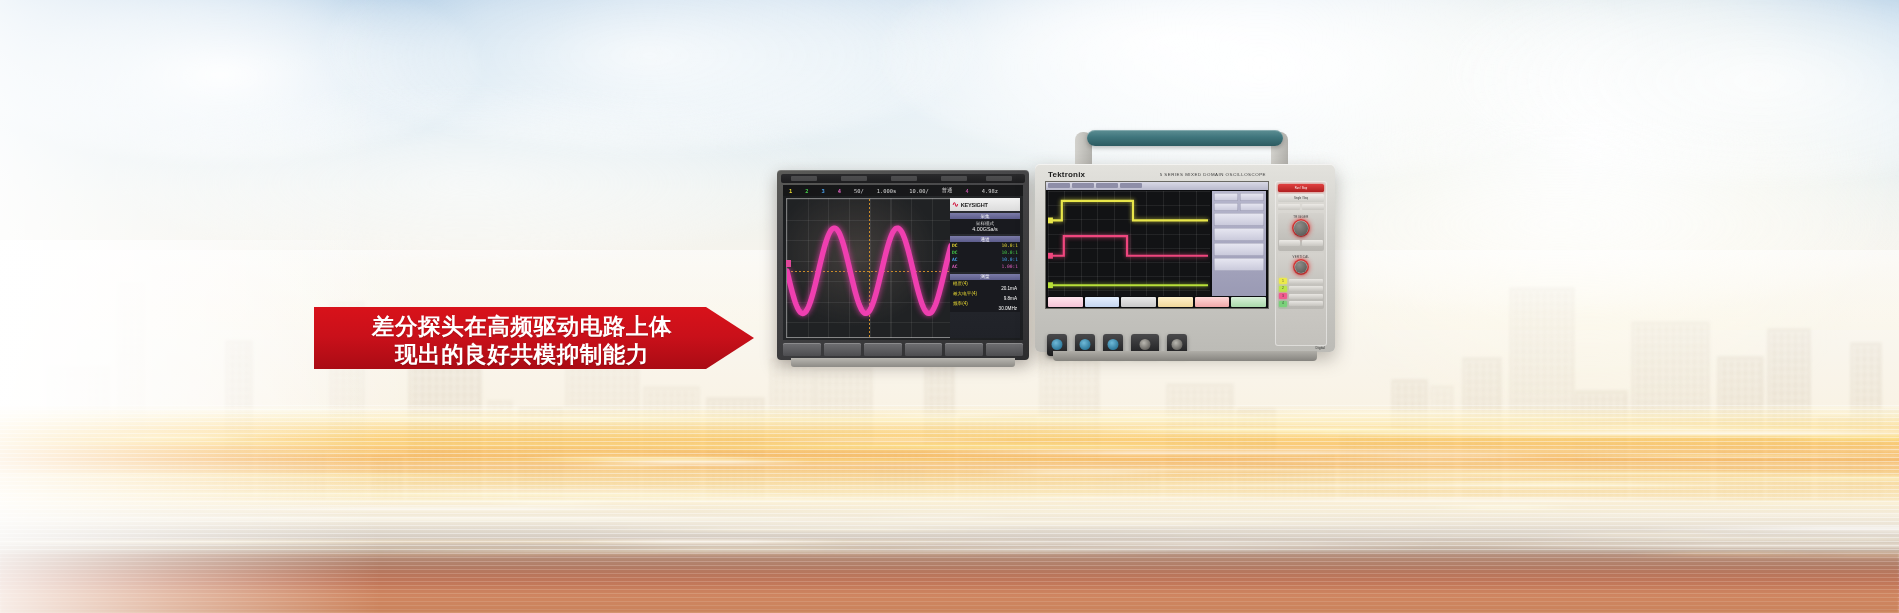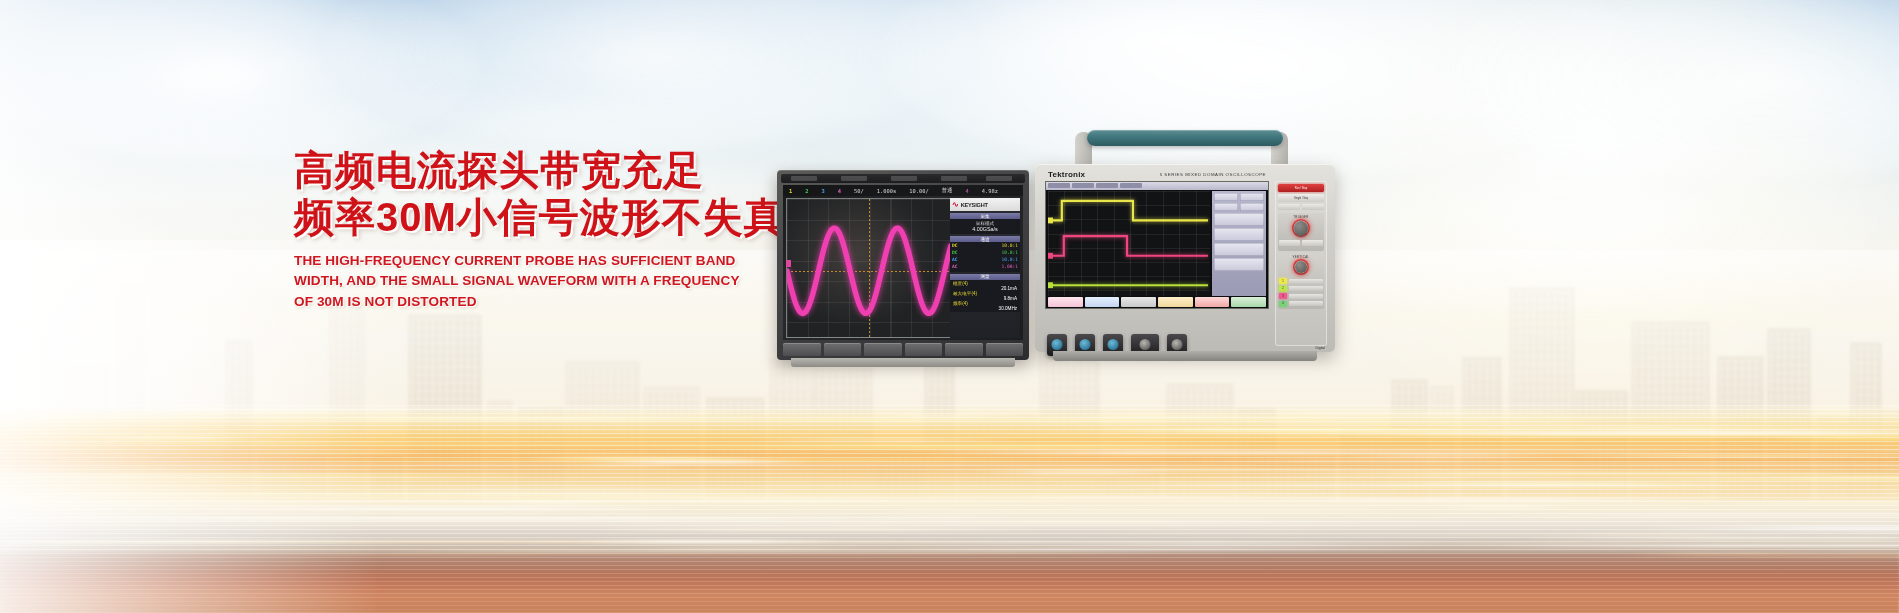--- a/index.html
+++ b/index.html
@@ -565,30 +565,28 @@
       <div class="streak" style="left: 1599.36px; top: 149.506px; width: 719.713px; height: 3.1px; background: linear-gradient(90deg, rgba(255, 255, 255, 0), rgba(255, 205, 110, 0.8) 35%, rgba(255, 205, 110, 0.8) 65%, rgba(255, 255, 255, 0)); opacity: 0.54;"></div>
       <div class="streak" style="left: 577.259px; top: 6.22328px; width: 216.587px; height: 2.5px; background: linear-gradient(90deg, rgba(255, 255, 255, 0), rgba(255, 205, 110, 0.8) 35%, rgba(255, 205, 110, 0.8) 65%, rgba(255, 255, 255, 0)); opacity: 0.29;"></div>
       <div class="streak" style="left: 793.795px; top: 42.9643px; width: 978.561px; height: 2.5px; background: linear-gradient(90deg, rgba(255, 255, 255, 0), rgba(255, 240, 210, 0.75) 35%, rgba(255, 240, 210, 0.75) 65%, rgba(255, 255, 255, 0)); opacity: 0.41;"></div>
       <div class="streak" style="left: 878.447px; top: 9.36672px; width: 141.918px; height: 2.8px; background: linear-gradient(90deg, rgba(255, 255, 255, 0), rgba(255, 240, 210, 0.75) 35%, rgba(255, 240, 210, 0.75) 65%, rgba(255, 255, 255, 0)); opacity: 0.41;"></div>
       <div class="streak" style="left: -73.2577px; top: 112.499px; width: 1006.02px; height: 2.6px; background: linear-gradient(90deg, rgba(255, 255, 255, 0), rgba(255, 240, 210, 0.75) 35%, rgba(255, 240, 210, 0.75) 65%, rgba(255, 255, 255, 0)); opacity: 0.73;"></div>
       <div class="streak" style="left: -169.313px; top: 79.7516px; width: 818.838px; height: 1.1px; background: linear-gradient(90deg, rgba(255, 255, 255, 0), rgba(255, 226, 150, 0.85) 35%, rgba(255, 226, 150, 0.85) 65%, rgba(255, 255, 255, 0)); opacity: 0.72;"></div>
     </div>
   <div class="base-ground"></div>
   <div class="white-left-wash"></div>
 
-  <div class="copy">
-    <div class="headline l1">高频电流探头带宽充足</div>
-    <div class="headline l2">频率30M小信号波形不失真</div>
-    <div class="subcopy">
-      <div>THE HIGH-FREQUENCY CURRENT PROBE HAS SUFFICIENT BAND</div>
-      <div>WIDTH, AND THE SMALL SIGNAL WAVEFORM WITH A FREQUENCY</div>
-      <div>OF 30M IS NOT DISTORTED</div>
+
+  <div class="ribbon-wrap">
+    <div class="ribbon"></div>
+    <div class="ribbon-text">
+      <div>差分探头在高频驱动电路上体</div>
+      <div>现出的良好共模抑制能力</div>
     </div>
   </div>
-
 
   <div class="scope-k">
     <div class="k-bezel"></div>
     <div class="k-topstrip">
       <span style="left:10px"></span>
         <span style="left:60px"></span>
       <span style="left:110px"></span>
         <span style="left:160px"></span>
       <span style="left:205px"></span>
     </div>

